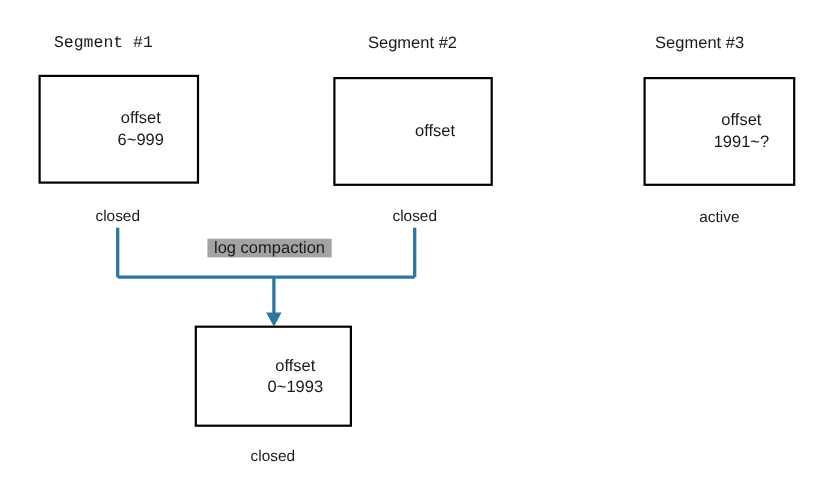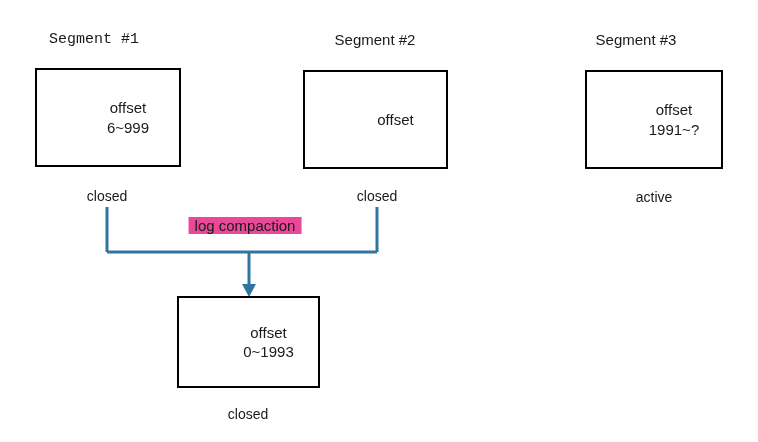--- a/index.html
+++ b/index.html
@@ -57,21 +57,21 @@
     white-space: nowrap;
     transform: translateX(-50%);
   }
   .edge-label {
     position: absolute;
     font-size: 15px;
     color: #1a1a1a;
     text-align: center;
     white-space: nowrap;
     transform: translateX(-50%);
-    background: #ec4899;
+    background: #a3a3a3;
     padding: 0 6px;
   }
 
   
   #connector {
     position: absolute;
     left: 0;
     top: 0;
     width: 758px;
     height: 442px;

